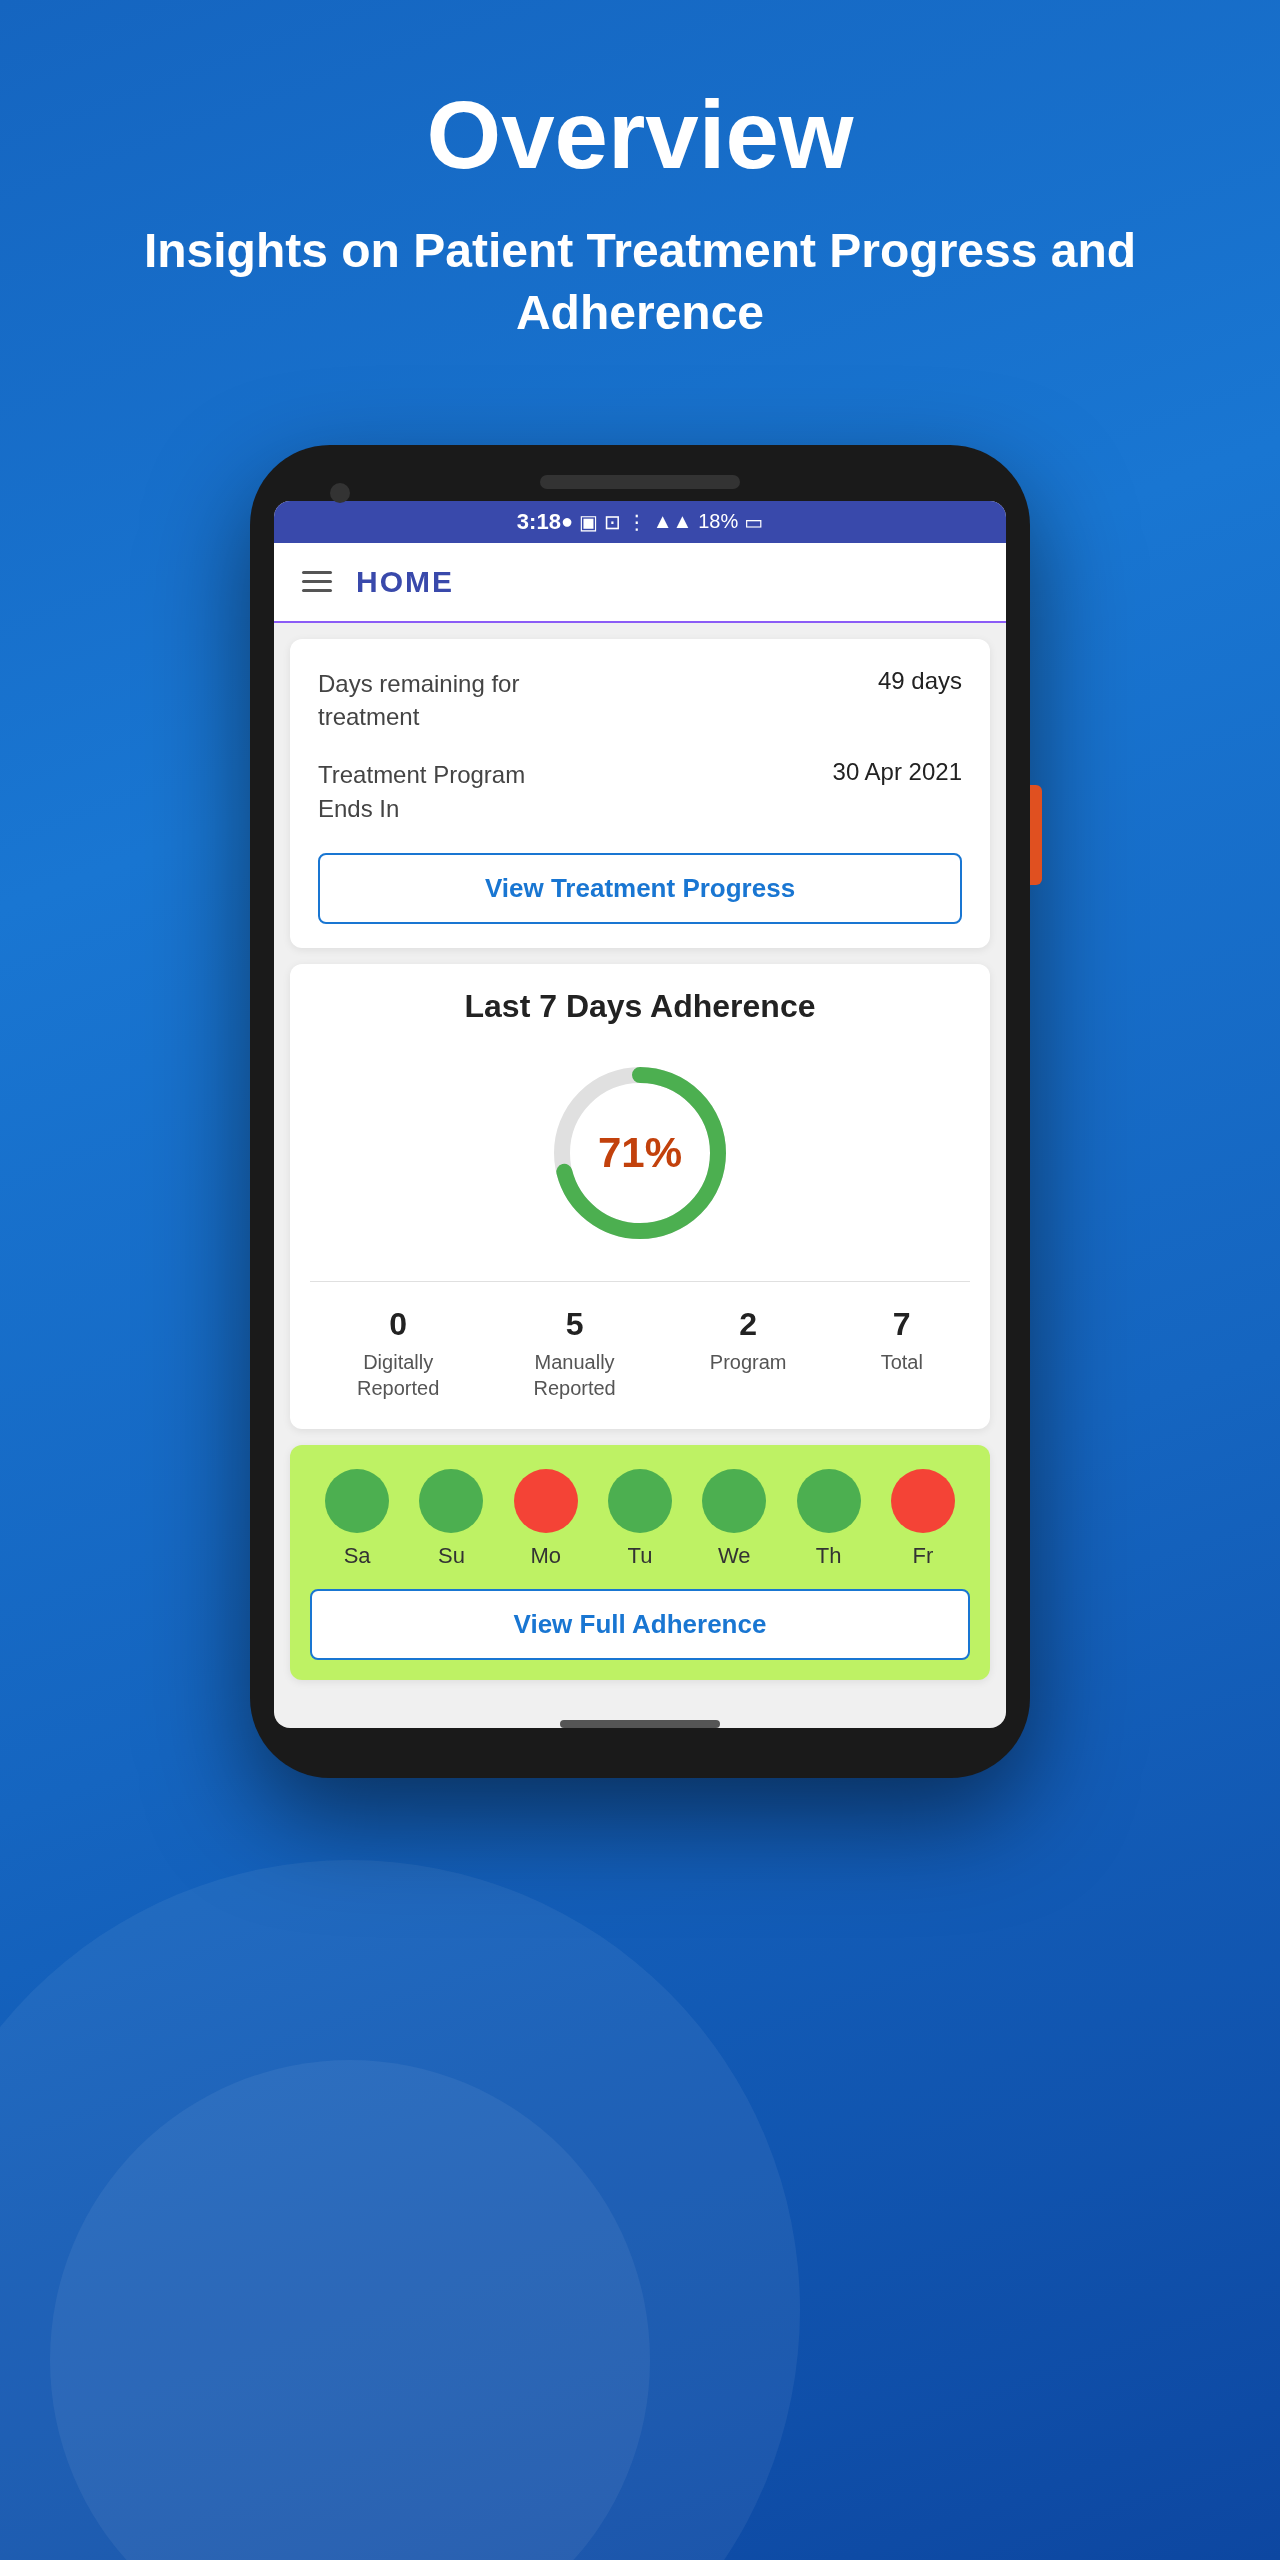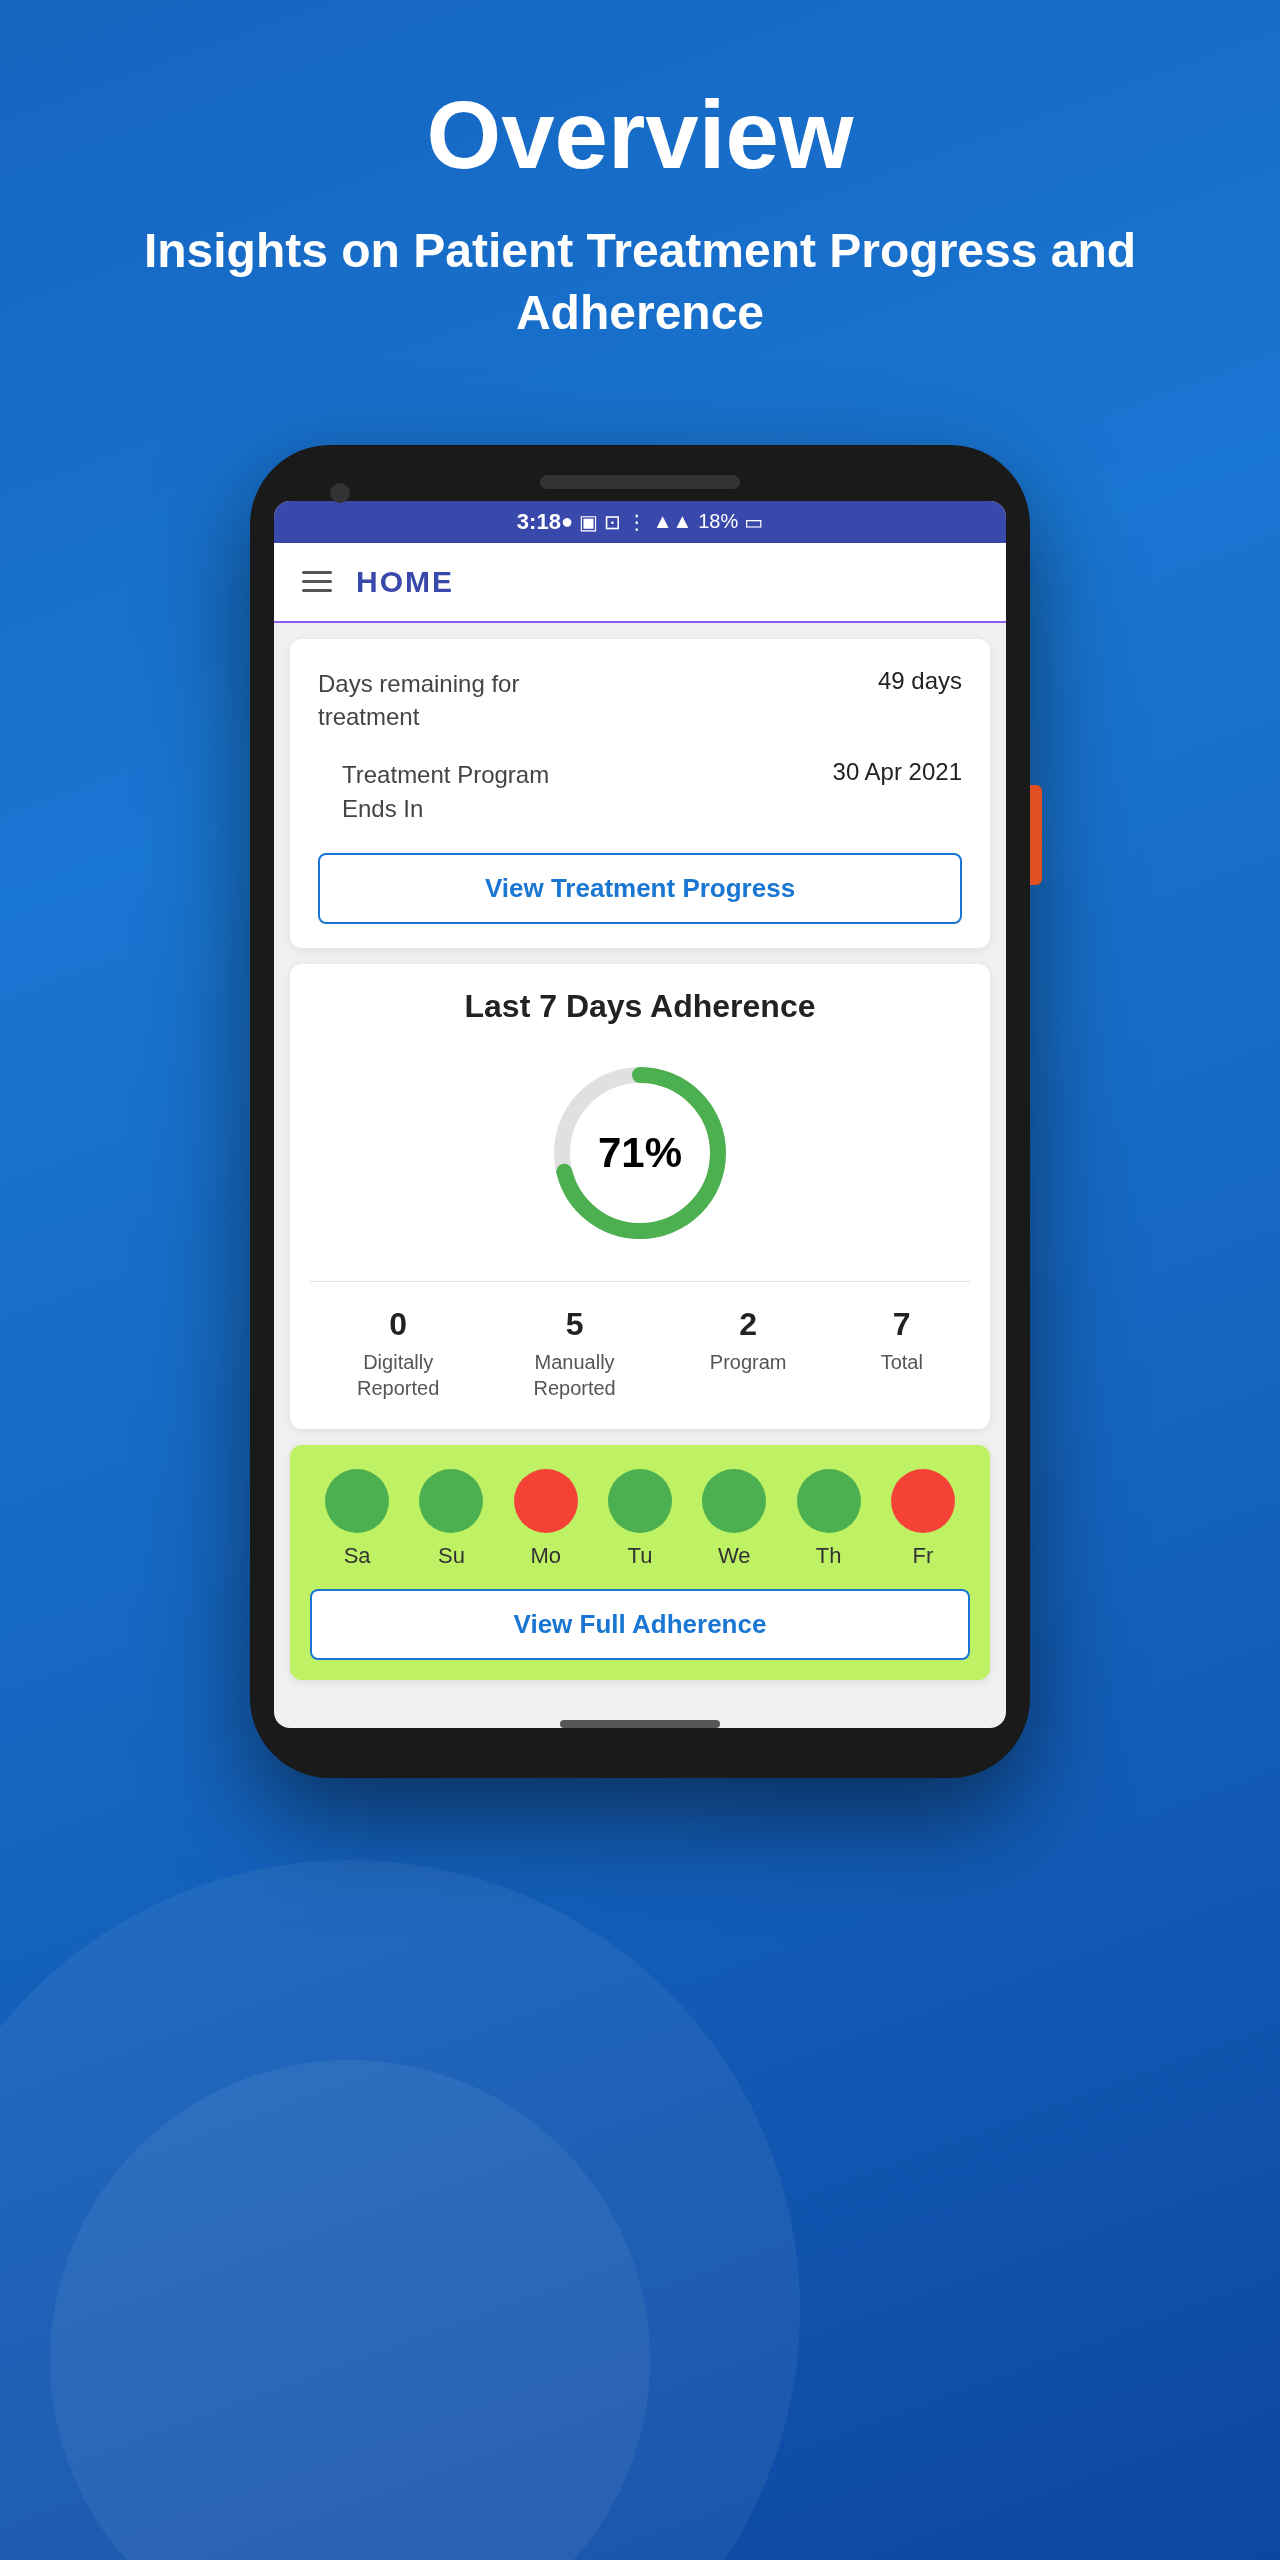--- a/index.html
+++ b/index.html
@@ -166,21 +166,20 @@
 
     .treatment-info-row {
       display: flex;
       justify-content: space-between;
       align-items: flex-start;
       margin-bottom: 24px;
     }
 
     .treatment-info-row:last-of-type {
       margin-bottom: 28px;
-      margin-left: 24px;
     }
 
     .info-label {
       font-size: 24px;
       color: #444;
       max-width: 220px;
       line-height: 1.4;
     }
 
     .info-value {
@@ -236,21 +235,21 @@
       transform: rotate(-90deg);
     }
 
     .donut-center-text {
       position: absolute;
       top: 50%;
       left: 50%;
       transform: translate(-50%, -50%);
       font-size: 42px;
       font-weight: 700;
-      color: #000000;
+      color: #c2410c;
     }
 
     .stats-divider {
       border: none;
       border-top: 1px solid #e0e0e0;
       margin-bottom: 24px;
     }
 
     .stats-row {
       display: flex;

